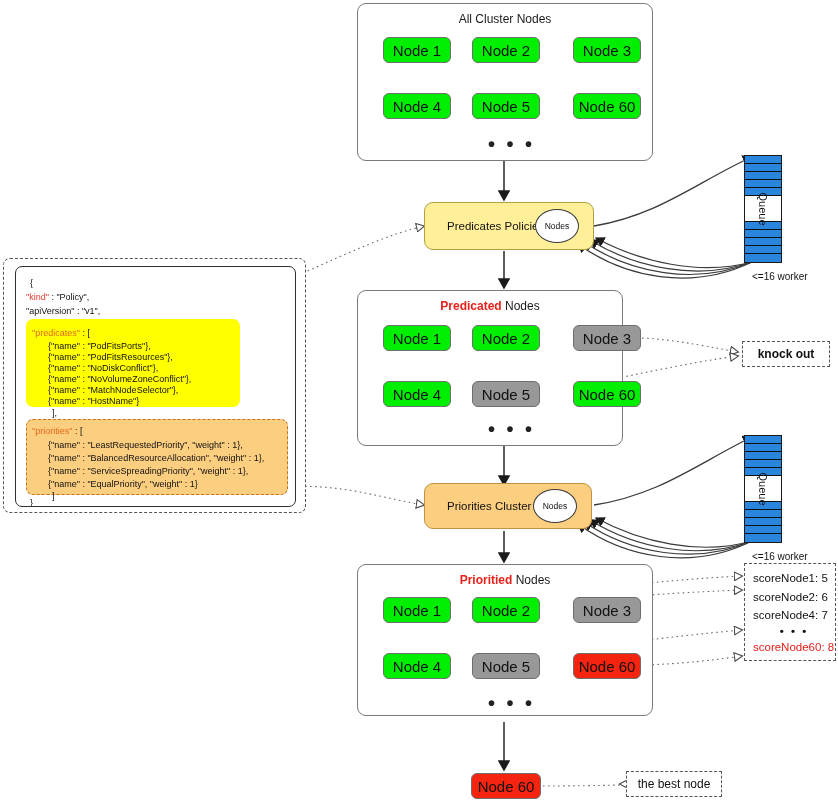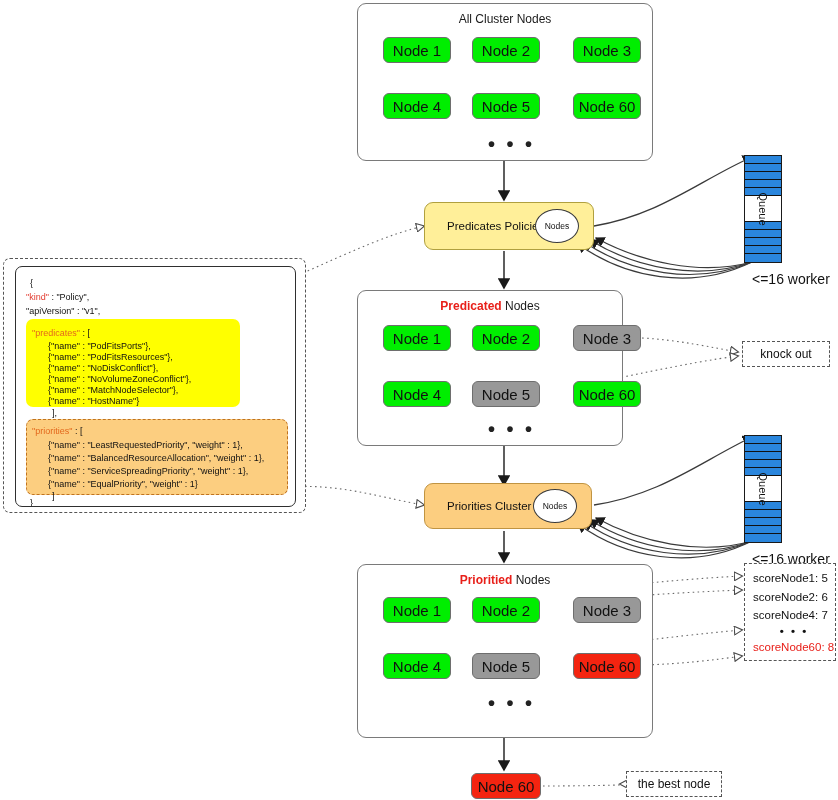--- a/index.html
+++ b/index.html
@@ -126,21 +126,21 @@
   .queue .mid span {
     position: absolute;
     left: 50%; top: 50%;
     transform: translate(-50%,-50%) rotate(90deg);
     white-space: nowrap;
     font-size: 11px;
     color: #111;
   }
   .worker-label {
     position: absolute;
-    font-size: 14px;
+    font-size: 10px;
     color: #111;
     white-space: nowrap;
   }
 
   
   .dashbox {
     position: absolute;
     border: 1.4px dashed #555;
     background: #ffffff;
     display: flex;
@@ -338,21 +338,21 @@
       </div>
     <div class="node gray" style="left:114px; top:90px;">
         <span>Node 5</span>
       </div>
     <div class="node green" style="left:215px; top:90px;">
         <span>Node 60</span>
       </div>
     <div class="ellipsis" style="left:130px; top:128px;">• • •</div>
   </div>
 
-  <div class="dashbox" style="left:742px; top:341px; width:88px; height:26px;">
+  <div class="dashbox" style="left:742px; top:341px; width:88px; height:26px;font-weight:bold;">
     <span>knock out</span>
   </div>
 
   <div class="policybox orange" style="left:424px; top:483px; width:168px; height:46px;">
     <div class="plabel">Priorities Cluster</div>
     <div class="nodes-circle">
       <span>Nodes</span>
     </div>
   </div>
 
@@ -366,21 +366,21 @@
       <span>Queue</span>
     </div>
     <div class="seg"></div>
     <div class="seg"></div>
     <div class="seg"></div>
     <div class="seg"></div>
     <div class="seg" style="border-bottom:none;"></div>
   </div>
   <div class="worker-label" style="left:752px; top:551px;">&lt;=16 worker</div>
 
-  <div class="panel" style="left:357px; top:564px; width:296px; height:174px;">
+  <div class="panel" style="left:357px; top:564px; width:296px; height:152px;">
     <div class="panel-title" style="top:8px;">
       <span class="hl">Prioritied</span><span> Nodes</span>
     </div>
     <div class="node green" style="left:25px; top:32px;">
         <span>Node 1</span>
       </div>
     <div class="node green" style="left:114px; top:32px;">
         <span>Node 2</span>
       </div>
     <div class="node gray" style="left:215px; top:32px;">

